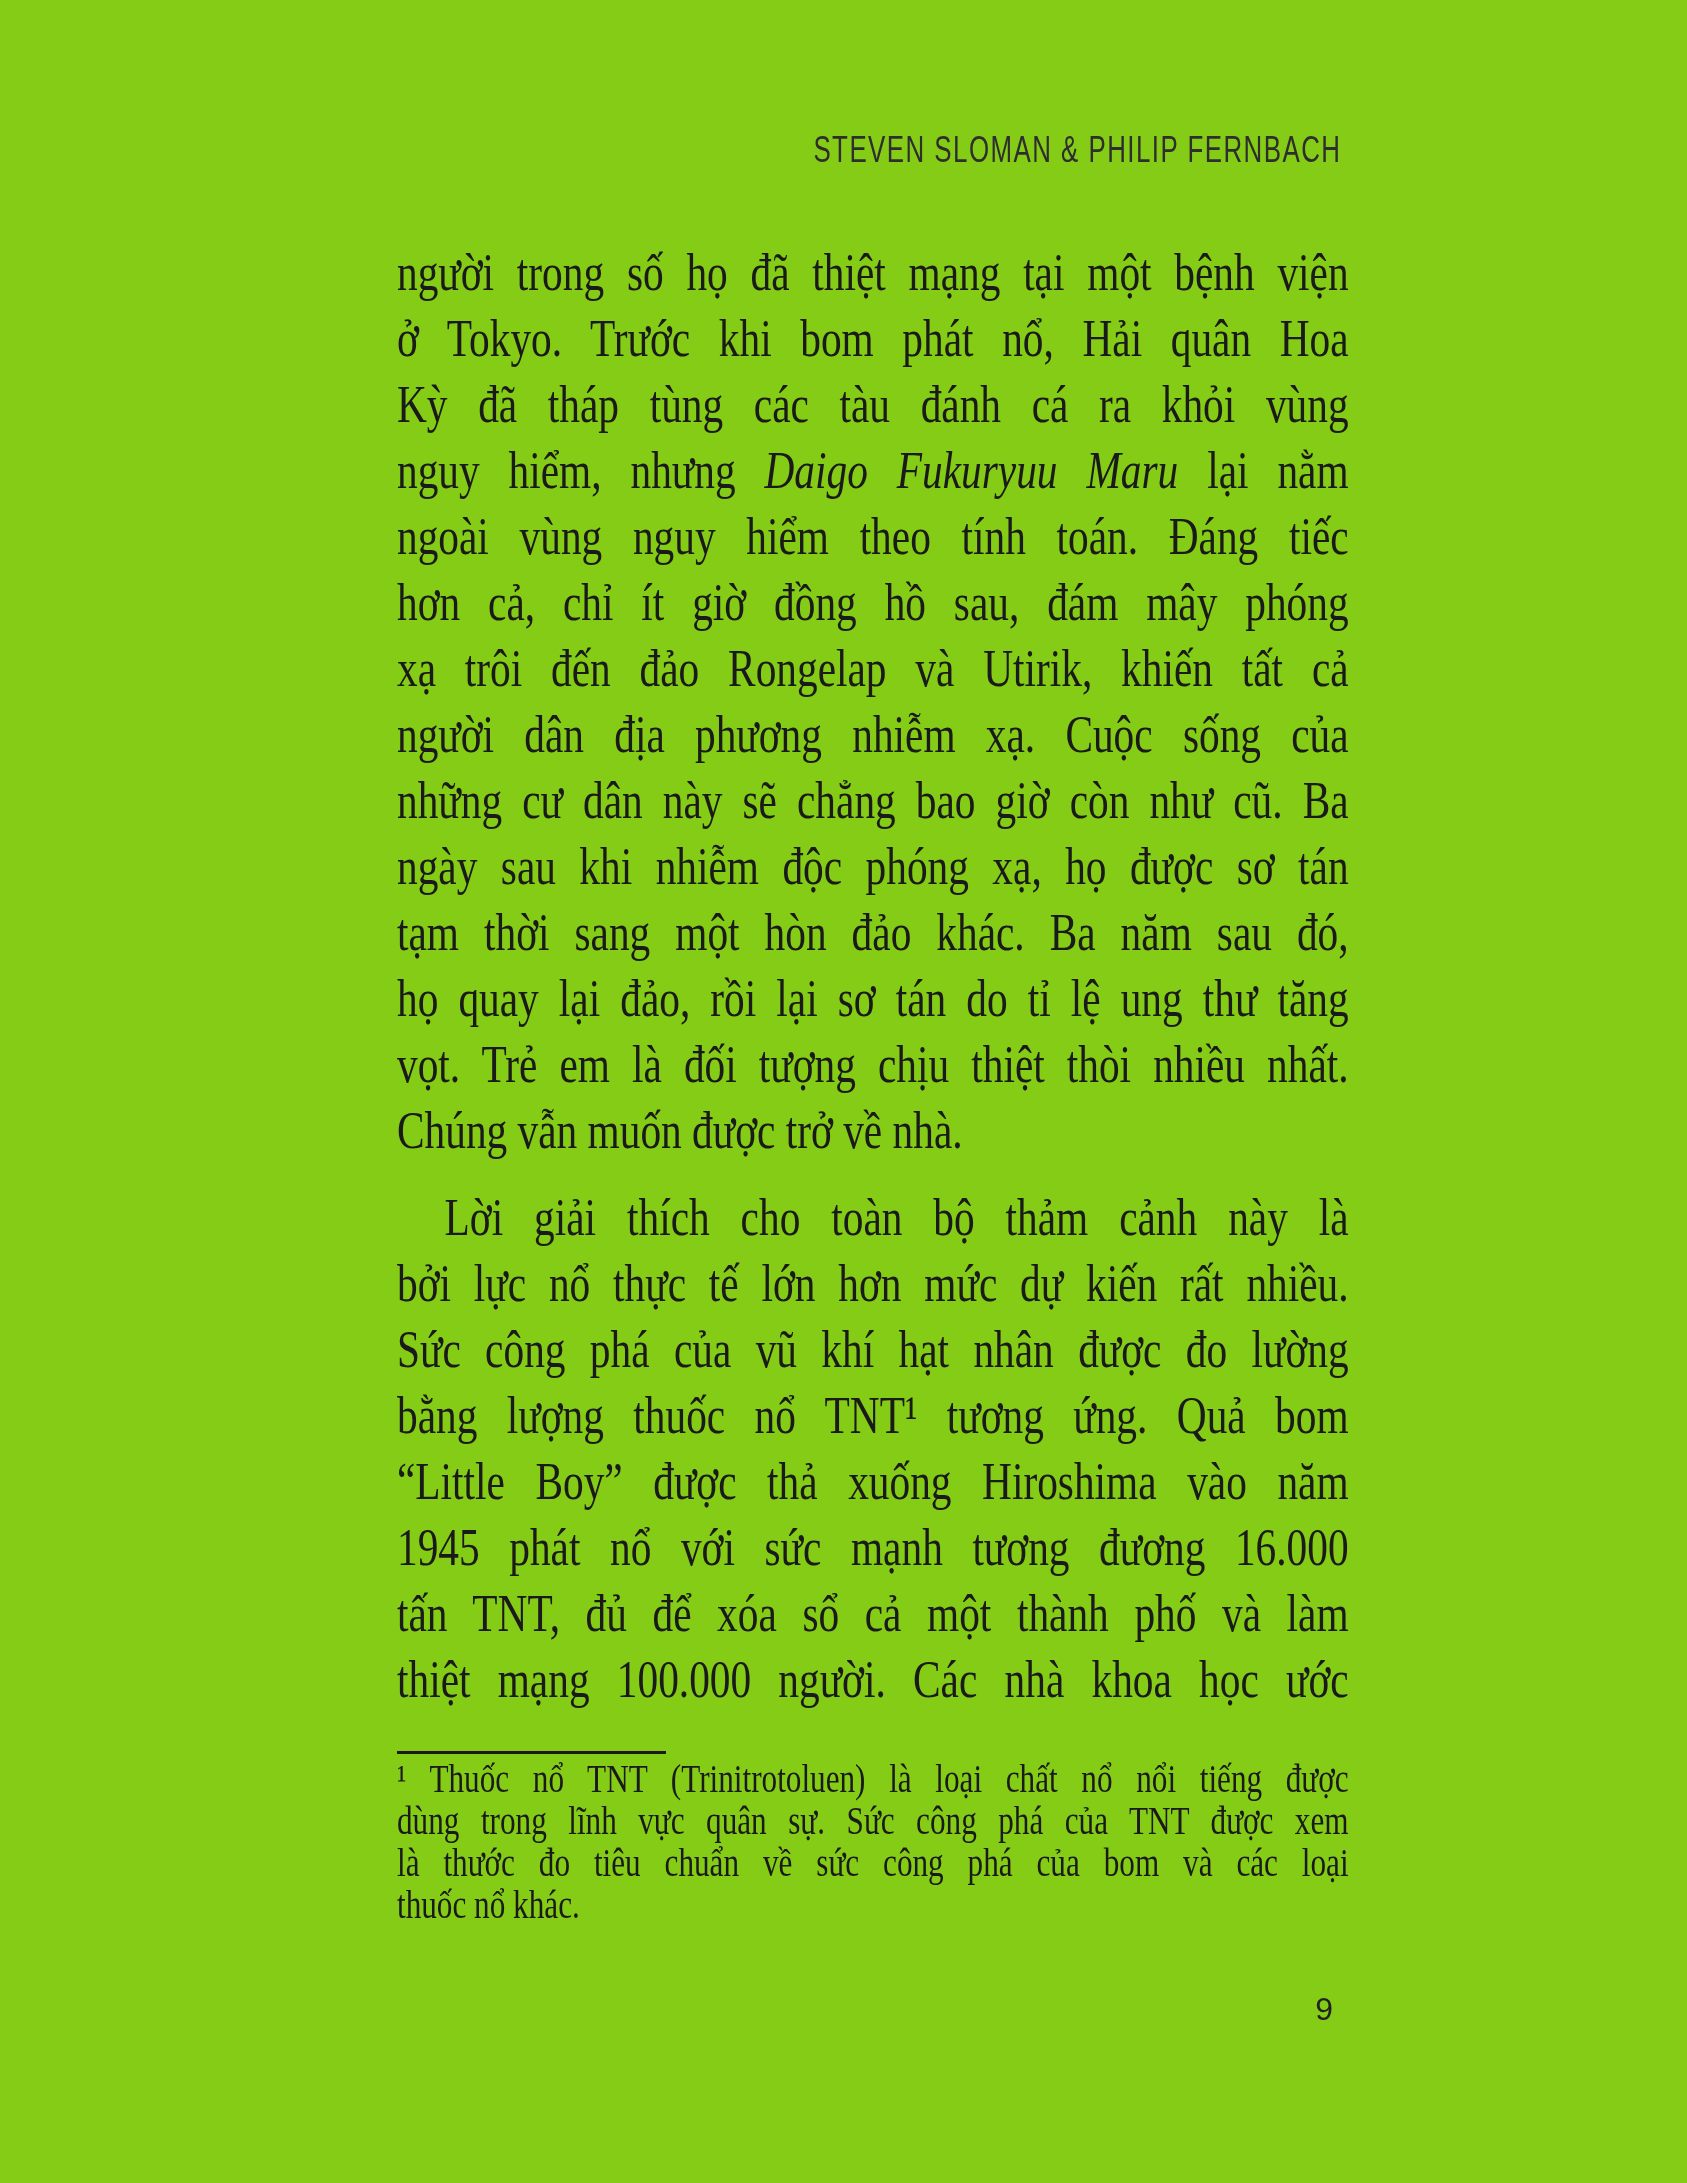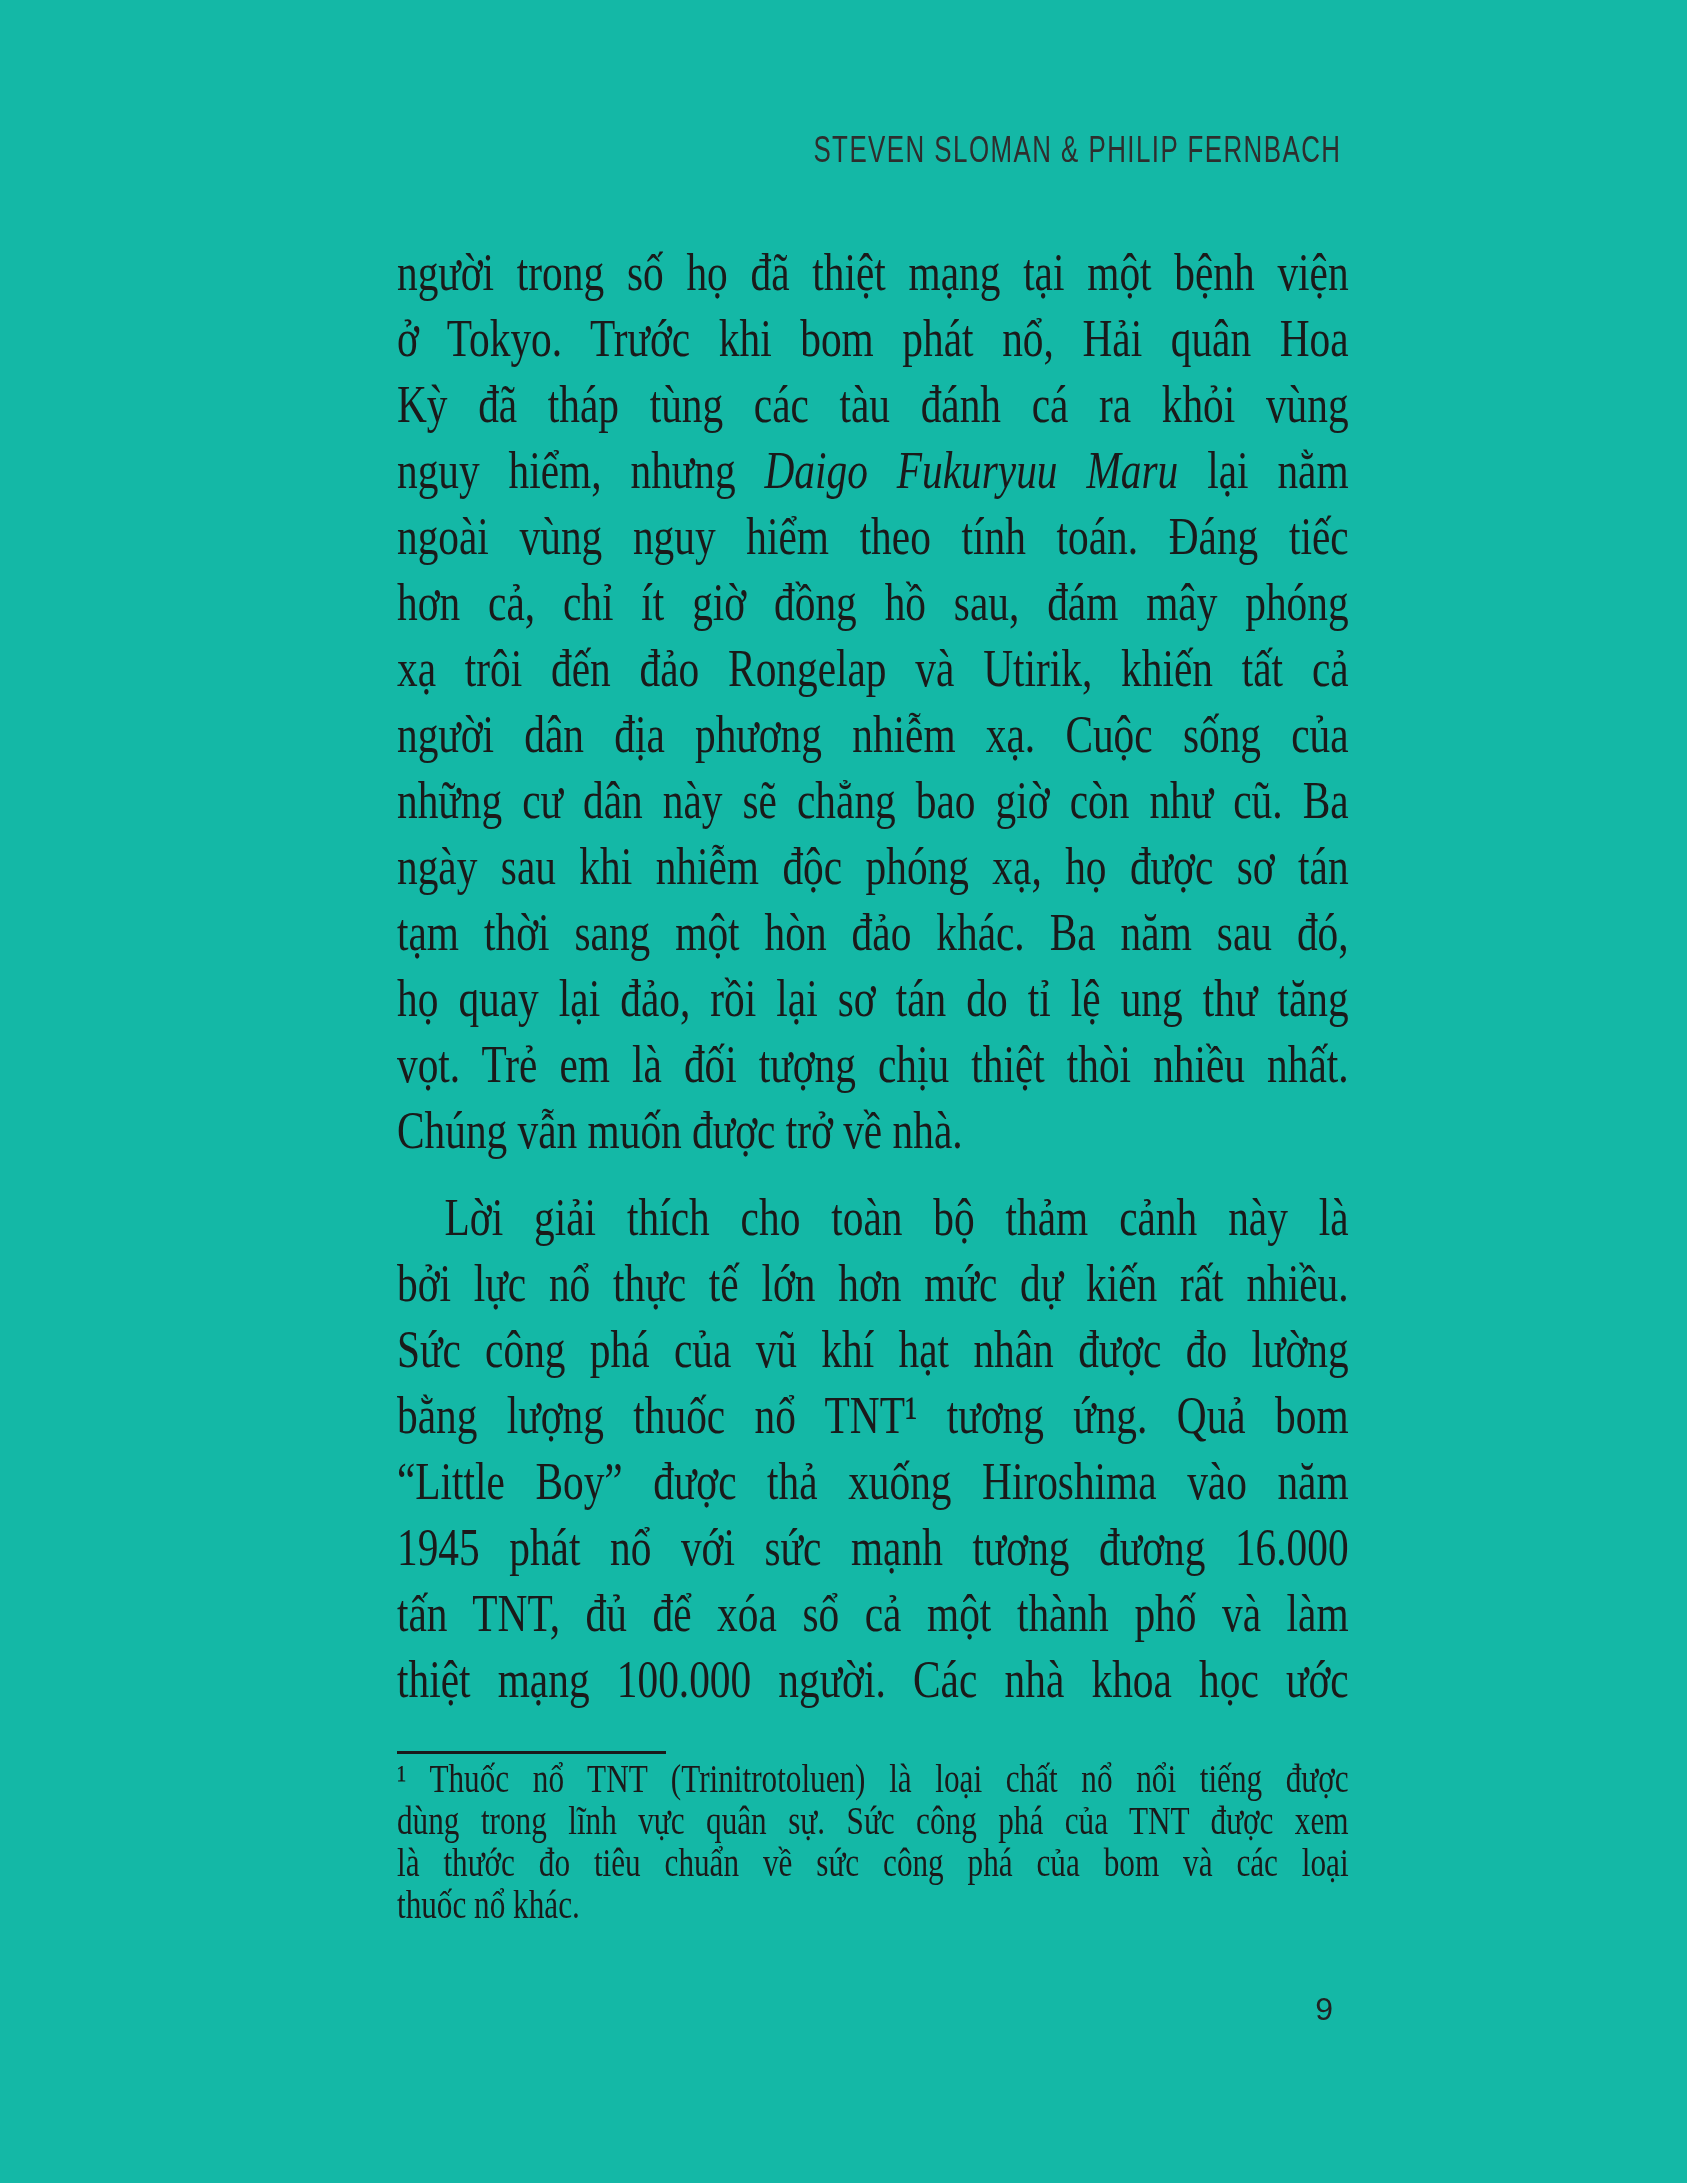--- a/index.html
+++ b/index.html
@@ -1,20 +1,20 @@
 <!DOCTYPE html>
 <html lang="vi" style="font-size:10.6px"><head>
 <meta charset="utf-8">
 <style>
   html, body { margin: 0; padding: 0; background: #e9e9e9; }
   .page {
     position: relative;
     width: 1687px;
     height: 2183px;
-    background: #14b8a6;
+    background: #84cc16;
     overflow: hidden;
     color: #1a1a1a;
   }
 
   
   .running-header {
     position: absolute;
     top: 131px;
     right: 345px;
     font-family: "Liberation Sans", "DejaVu Sans", sans-serif;

